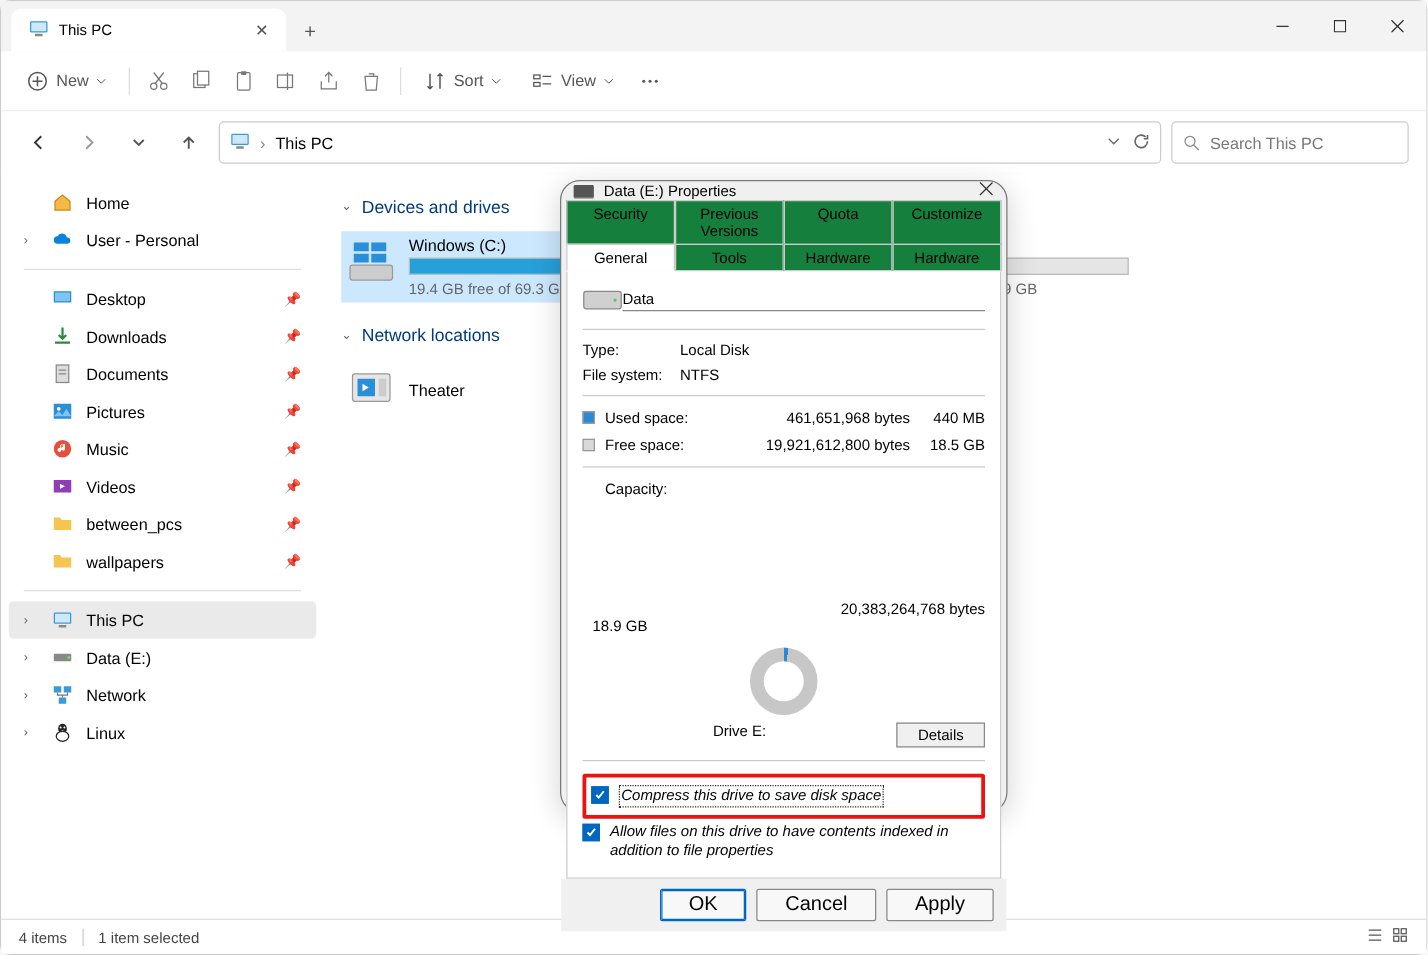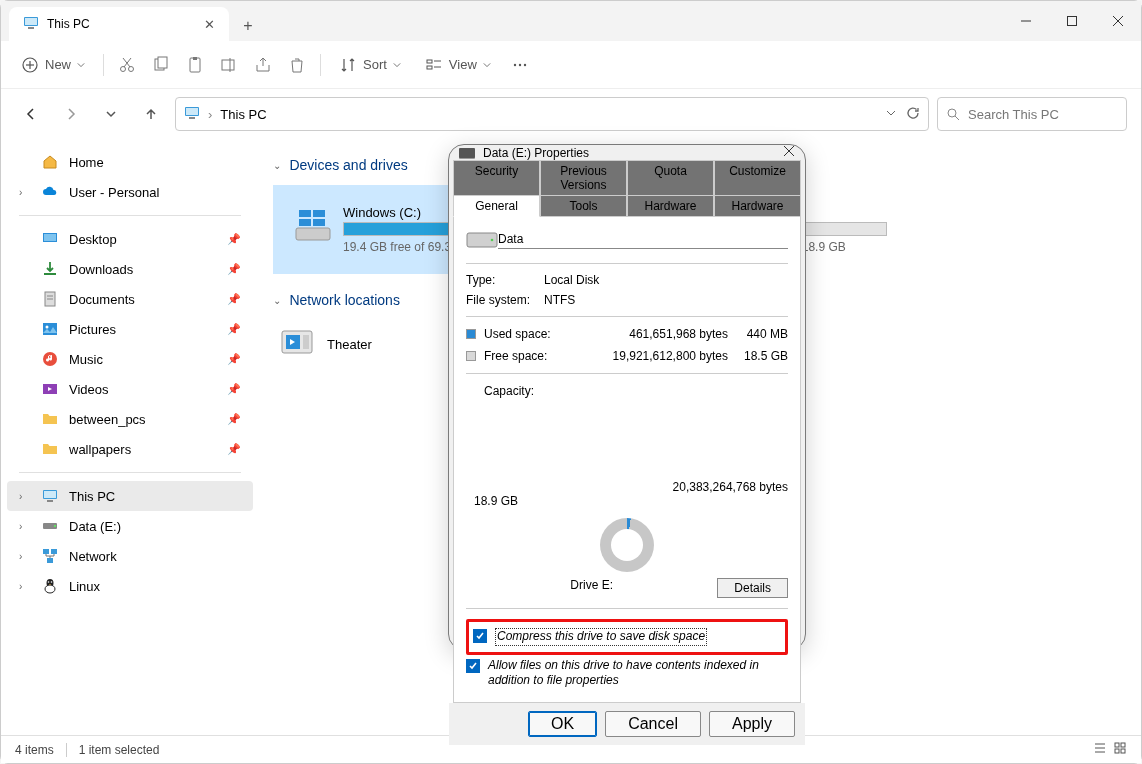--- a/index.html
+++ b/index.html
@@ -47,21 +47,21 @@
 .side-item .exp.hidden { visibility: hidden; }
 .side-icon { width: 18px; height: 18px; display:flex; align-items:center; justify-content:center; }
 .side-icon svg { width:18px; height:18px; }
 .pin { margin-left: auto; color: #888; font-size: 11px; }
 .side-sep { height:1px; background:#e0e0e0; margin: 8px 12px; }
 
 .main { flex: 1; padding: 10px 14px; overflow-y: auto; }
 .group-header { display:flex; align-items:center; gap:8px; color:#003a80; font-size:14px; margin: 8px 0 12px; }
 .group-header .chev { font-size:10px; color:#666; }
 .drives-row { display:flex; gap:24px; margin-bottom:18px; }
-.drive { display:flex; gap:10px; width:260px; padding:20px; }
+.drive { display:flex; gap:10px; width:260px; padding:4px; }
 .drive.selected { background:#cce8ff; }
 .drive-icon { width:40px; height:40px; display:flex; align-items:center; justify-content:center; }
 .drive-icon svg { width:38px; height:38px; }
 .drive-info { flex:1; font-size:12px; }
 .drive-name { font-size:13px; margin-bottom:2px; }
 .drive-bar { height:14px; background:#e5e5e5; border:1px solid #bbb; margin: 2px 0 4px; position:relative; }
 .drive-bar .fill { position:absolute; left:0; top:0; bottom:0; background:#26a0da; }
 .drive-free { color:#666; }
 
 .net-item { display:flex; gap:10px; align-items:center; padding:4px; }
@@ -74,21 +74,21 @@
 .statusbar .sb-right svg { width:14px; height:14px; }
 
 
 .dialog { position:absolute; left:448px; top:144px; width:358px; height:506px; background:#f0f0f0; border:1px solid #7a7a7a; border-radius:16px; box-shadow: 0 6px 24px rgba(0,0,0,0.18); display:flex; flex-direction:column; font-size:12px; }
 .dlg-title { height:30px; display:flex; align-items:center; padding: 0 10px; gap:8px; }
 .dlg-title .drv-mini { width:16px; height:10px; background:#555; border-radius:1px; box-shadow:0 1px 0 #999; }
 .dlg-title .close { margin-left:auto; }
 .dlg-title .close svg { width:12px; height:12px; }
 .tabs-area { padding: 0 4px; }
 .tab-row { display:flex; }
-.dlg-tab { flex:1; text-align:center; padding:3px 0; border:1px solid #ccc; background:#737373; font-size:12px; }
+.dlg-tab { flex:1; text-align:center; padding:3px 0; border:1px solid #ccc; background:#15803d; font-size:12px; }
 .dlg-tab.active { background:#fff; border-bottom:1px solid #fff; position:relative; z-index:1; }
 .tab-row.bottom .dlg-tab { margin-top:-1px; }
 .dlg-body { flex:1; background:#fff; margin:0 4px; border:1px solid #ccc; border-top:none; padding:10px 12px; display:flex; flex-direction:column; }
 .drv-row { display:flex; align-items:center; margin-bottom:6px; }
 .drv-img { width:32px; height:24px; display:flex; align-items:center; justify-content:center; }
 .drv-img svg { width:32px; height:24px; }
 .drv-name-input { flex:1; border:none; border-bottom:1px solid #888; padding:2px 0; font-size:12px; background:transparent; }
 .kv { display:flex; gap:10px; margin:3px 0; }
 .kv .k { width:68px; }
 .hr { height:1px; background:#ccc; margin:6px 0; }

